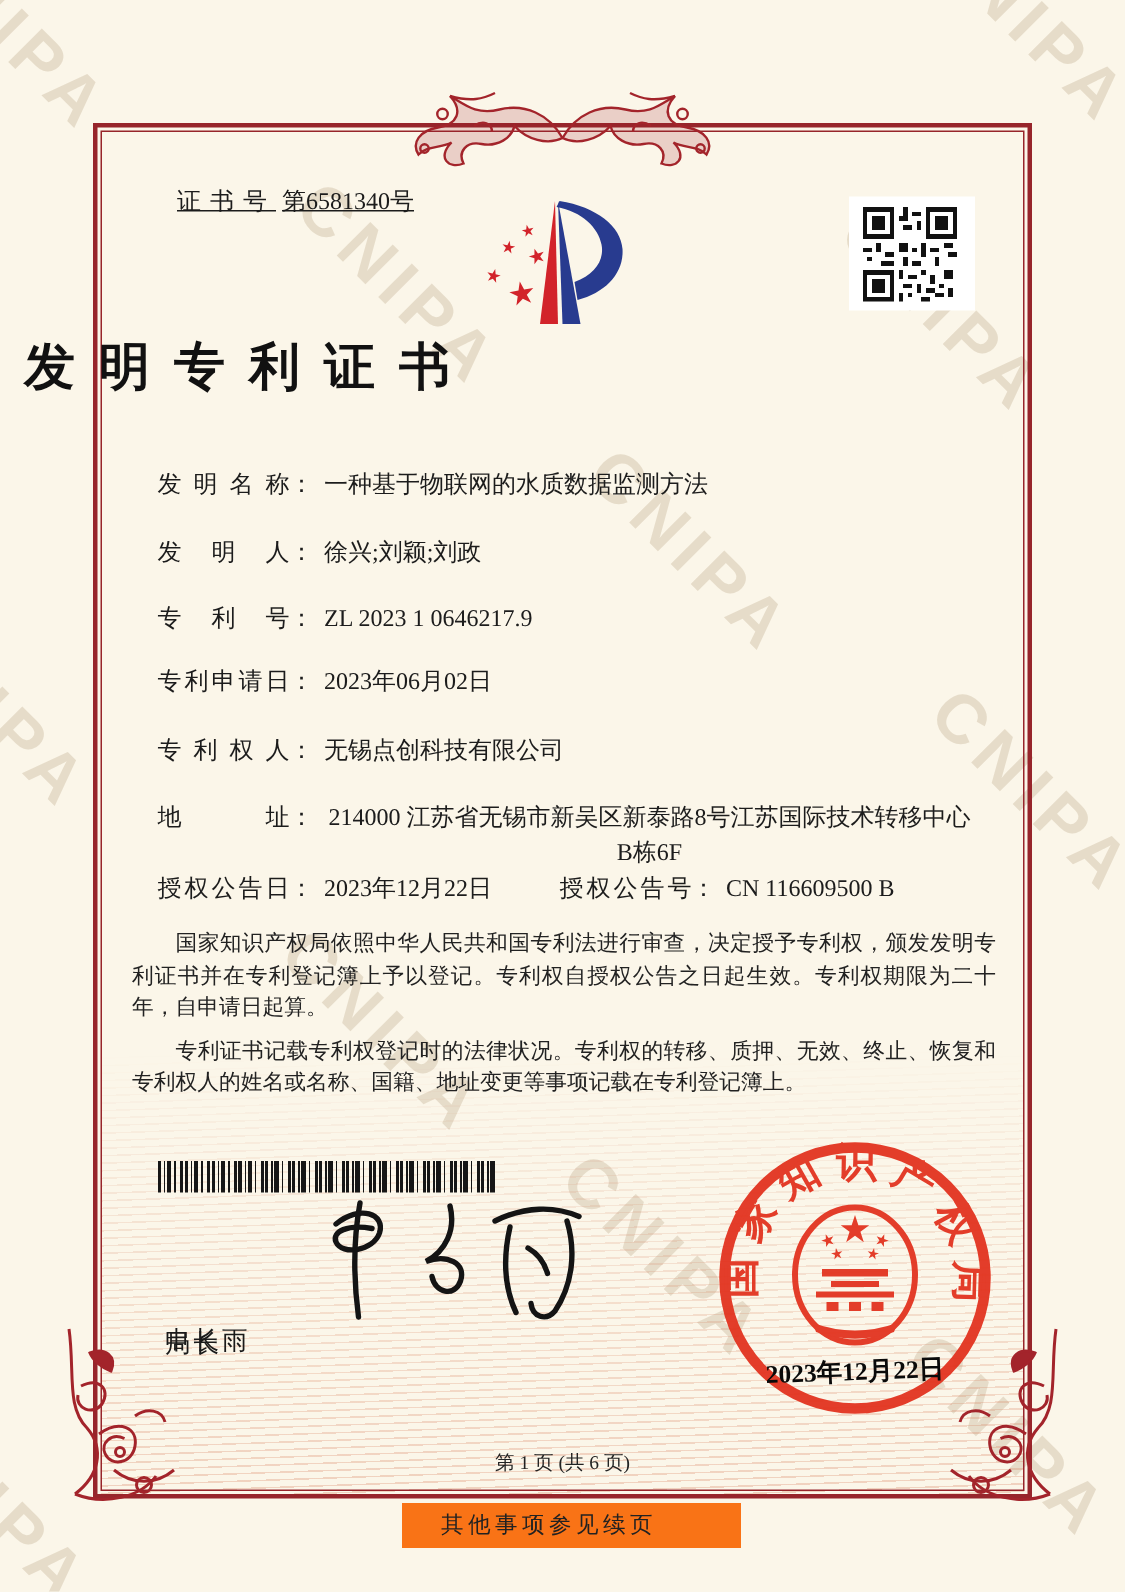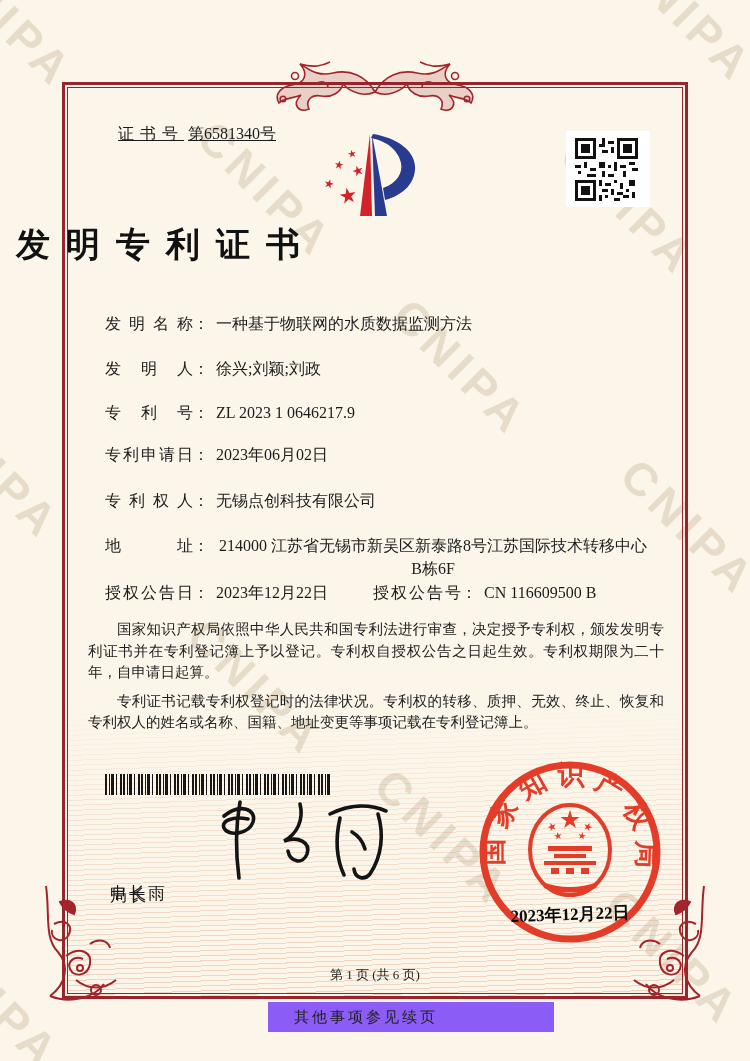--- a/index.html
+++ b/index.html
@@ -77,21 +77,21 @@
   .signer{position:absolute;left:110px;font-family:"Liberation Sans","DejaVu Sans",sans-serif;font-size:17px;letter-spacing:2px;color:#1a1a1a;}
   .signer-title{top:884px;}
   .signer-name{top:846px;margin-top:36px;}
   .sig{position:absolute;left:212px;top:790px;}
   
   .seal{position:absolute;left:472px;top:754px;}
   .seal-date{font-family:"Liberation Serif","DejaVu Serif",serif;font-weight:bold;font-size:17px;}
   
   .page-num{position:absolute;left:0;width:750px;top:966px;text-align:center;font-size:13px;color:#222;}
   .note-box{
-    position:absolute;left:268px;top:1002px;width:286px;height:30px;background:#8b5cf6;
+    position:absolute;left:268px;top:1002px;width:226px;height:30px;background:#f97316;
     font-size:15px;letter-spacing:3px;line-height:30px;padding-left:26px;box-sizing:border-box;color:#222;
   }
 </style>
 </head>
 <body>
 
 <svg width="0" height="0" style="position:absolute">
   <defs>
     <path id="star5" d="M0,-10 L2.25,-3.09 L9.51,-3.09 L3.63,1.18 L5.88,8.09 L0,3.82 L-5.88,8.09 L-3.63,1.18 L-9.51,-3.09 L-2.25,-3.09 Z"></path>
     <g id="flourishHalf" stroke="#a3242b" fill="none" stroke-width="1.6">

